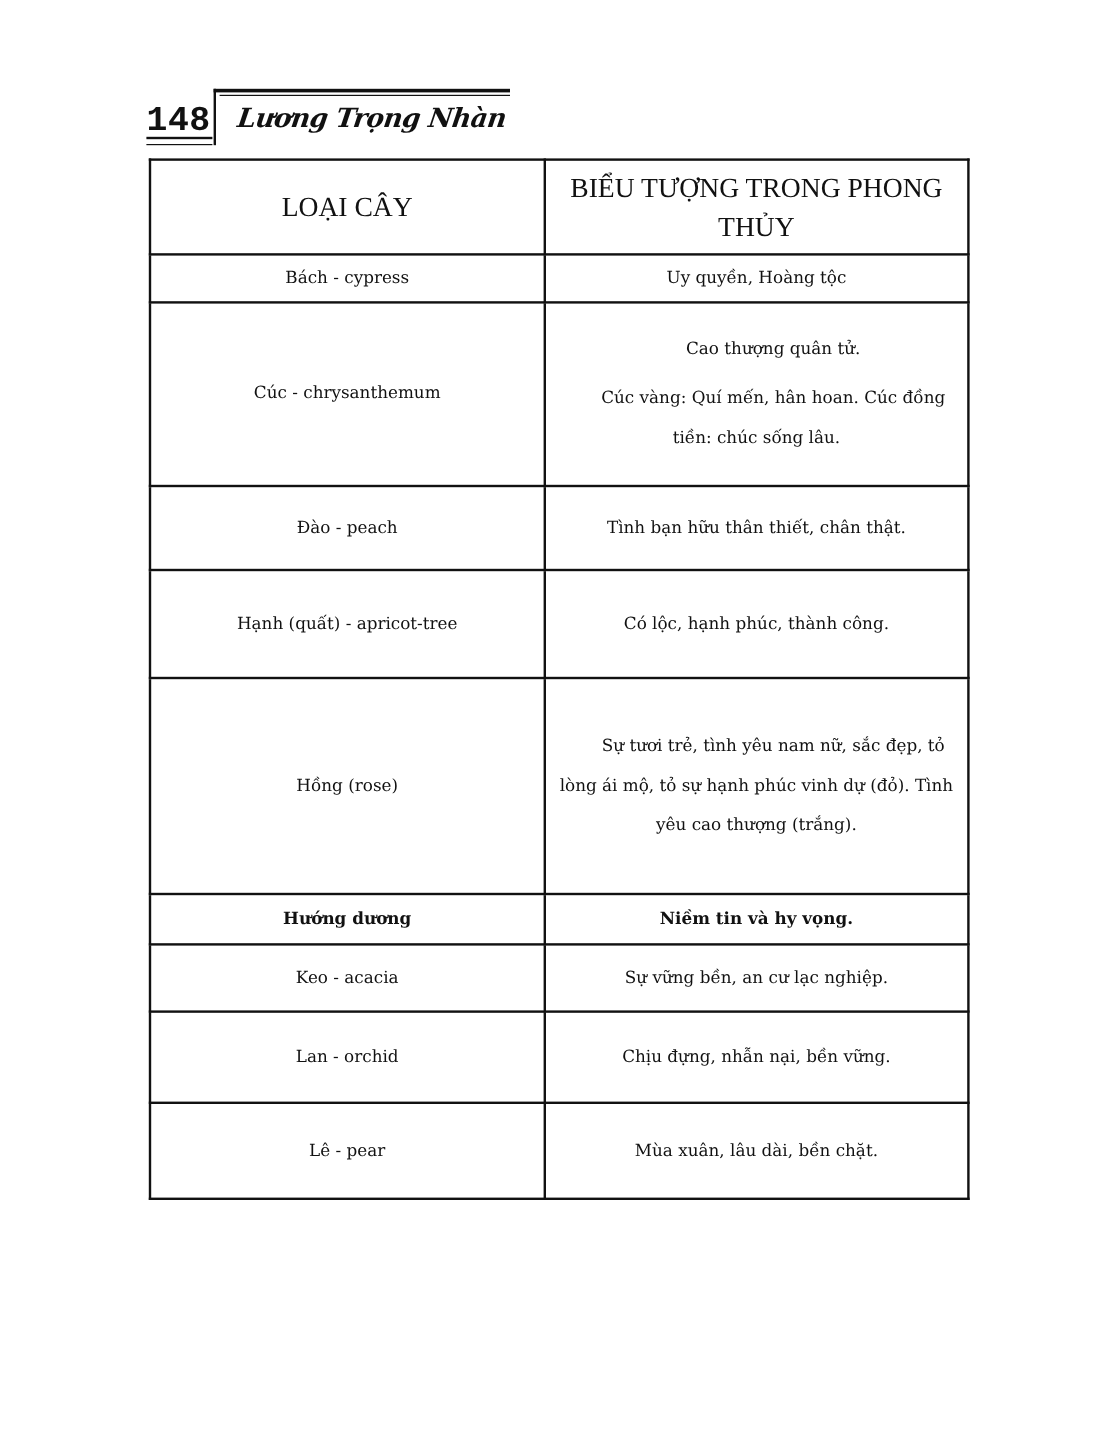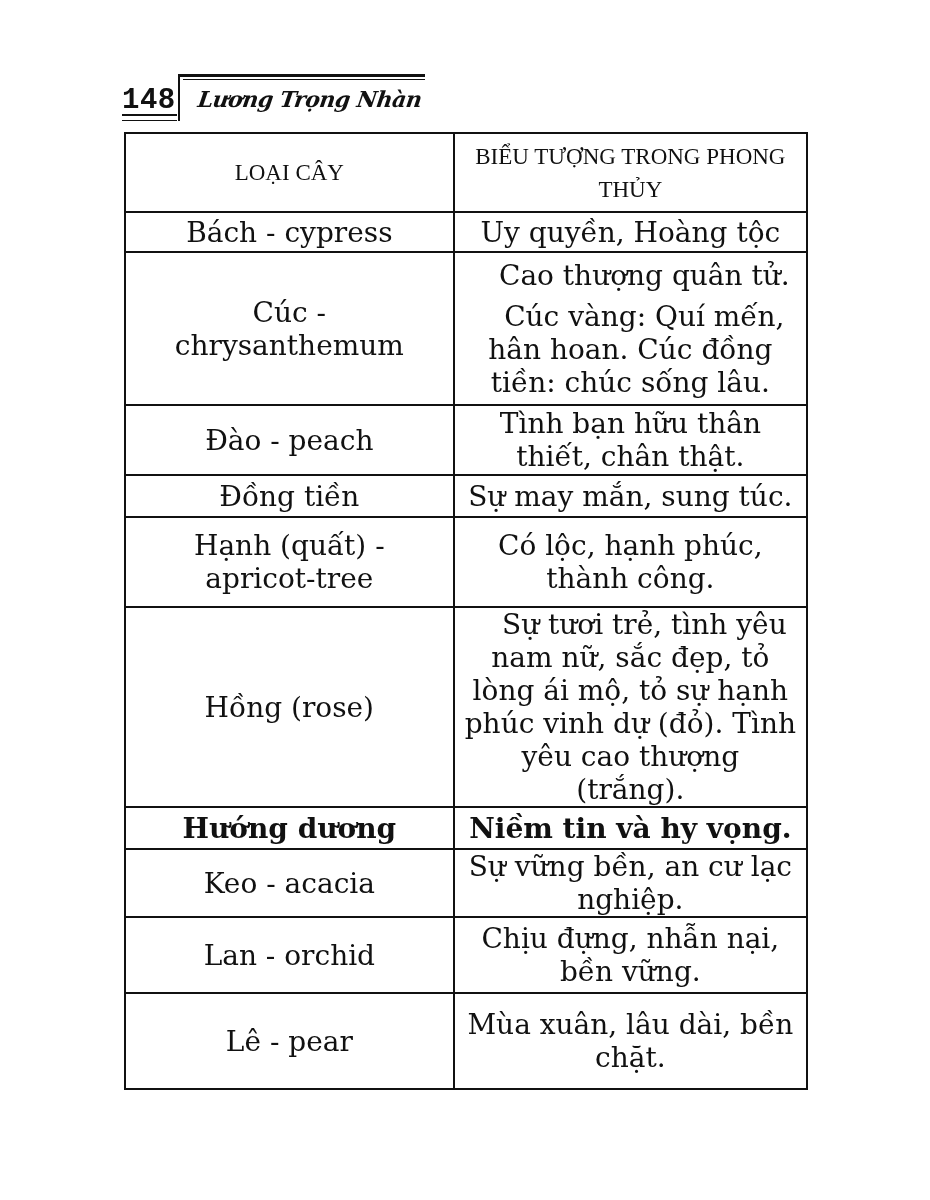--- a/index.html
+++ b/index.html
@@ -17,21 +17,21 @@
     .header-bracket::before { content: ""; position: absolute; left: 3px; top: 2px; right: 0;
                               border-top: 1px solid #111; }
     .author-name { position: absolute; left: 76px; top: 16px; font-size: 22px; font-weight: bold;
                    font-style: italic; font-family: "DejaVu Serif", serif; letter-spacing: -0.5px;
                    transform: skewX(-8deg); }
 
     
     .symbol-table { position: absolute; left: 124px; top: 132px; width: 684px;
                     border-collapse: collapse; table-layout: fixed; }
     .symbol-table td, .symbol-table th { border: 2px solid #111; padding: 0 10px;
-                    font-size: 28px; line-height: 33px; vertical-align: middle; }
+                    font-size: 14px; line-height: 33px; vertical-align: middle; }
     .symbol-table th { font-weight: normal; text-align: center; font-family: "Liberation Serif", serif; font-size: 23px; }
     .col-plant { width: 320px; }
     .col-symbol { width: 344px; }
     .plant-cell { text-align: center; }
     .symbol-cell { text-align: center; }
     .symbol-cell p { margin: 0; }
     .symbol-cell p + p { margin-top: 8px; }
     .indent { text-indent: 28px; }
   </style>
 </head>
@@ -68,26 +68,20 @@
           <p class="indent">Cao thượng quân tử.</p>
           <p class="indent">Cúc vàng: Quí mến, hân hoan. Cúc đồng tiền: chúc sống lâu.</p>
         </td>
       </tr>
       <tr style="height: 70px; padding-left: 11px;">
         <td class="plant-cell">Đào - peach</td>
         <td class="symbol-cell">
           <p>Tình bạn hữu thân thiết, chân thật.</p>
         </td>
       </tr>
-      <tr style="height: 42px;">
-        <td class="plant-cell">Đồng tiền</td>
-        <td class="symbol-cell">
-          <p>Sự may mắn, sung túc.</p>
-        </td>
-      </tr>
       <tr style="height: 90px;">
         <td class="plant-cell">Hạnh (quất) - apricot-tree</td>
         <td class="symbol-cell">
           <p>Có lộc, hạnh phúc, thành công.</p>
         </td>
       </tr>
       <tr style="height: 180px;">
         <td class="plant-cell">Hồng (rose)</td>
         <td class="symbol-cell">
           <p class="indent">Sự tươi trẻ, tình yêu nam nữ, sắc đẹp, tỏ lòng ái mộ, tỏ sự hạnh phúc vinh dự (đỏ). Tình yêu cao thượng (trắng).</p>
@@ -104,20 +98,20 @@
         <td class="symbol-cell">
           <p>Sự vững bền, an cư lạc nghiệp.</p>
         </td>
       </tr>
       <tr style="height: 76px; padding-left: 44px;">
         <td class="plant-cell">Lan - orchid</td>
         <td class="symbol-cell">
           <p>Chịu đựng, nhẫn nại, bền vững.</p>
         </td>
       </tr>
-      <tr style="height: 96px; margin-left: 10px;">
+      <tr style="height: 80px; margin-left: 10px;">
         <td class="plant-cell">Lê - pear</td>
         <td class="symbol-cell">
           <p>Mùa xuân, lâu dài, bền chặt.</p>
         </td>
       </tr>
     </tbody>
 </table>
 
 </body></html>

